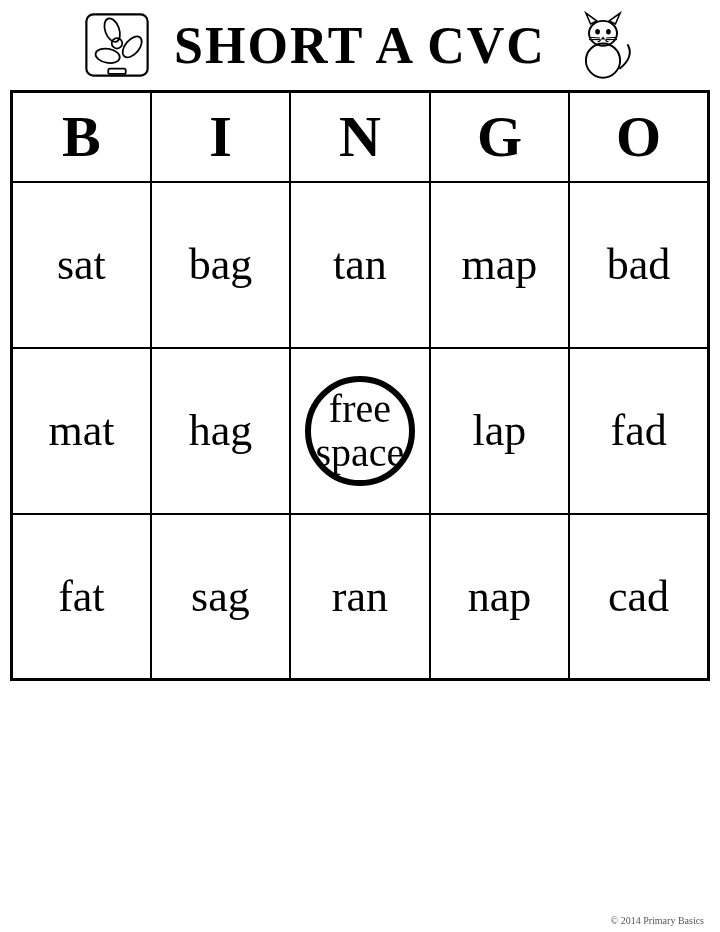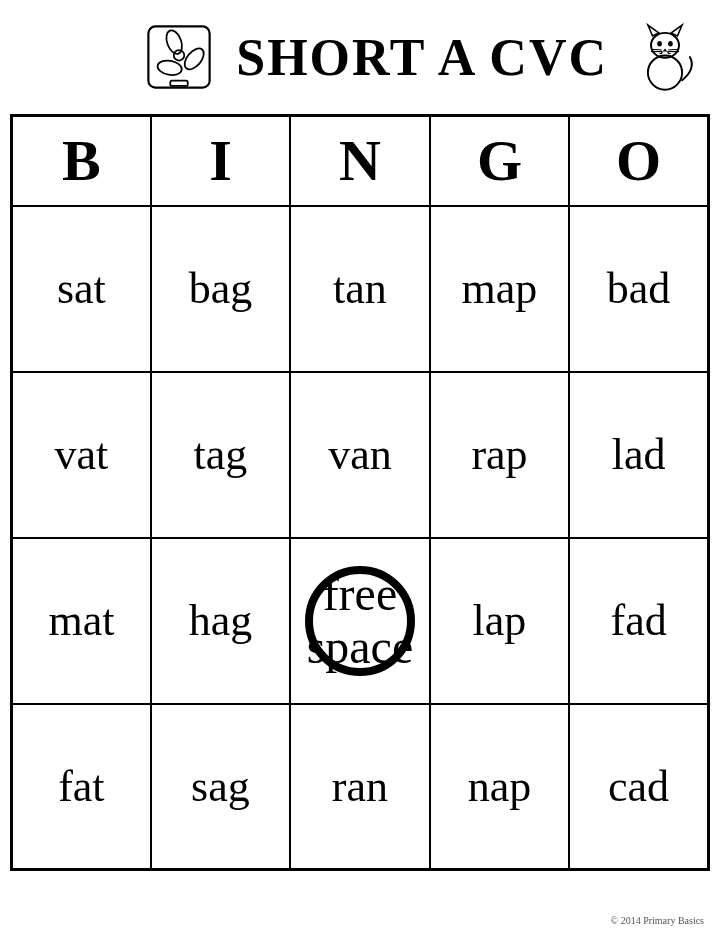--- a/index.html
+++ b/index.html
@@ -9,24 +9,24 @@
       height: 932px;
       background: #fff;
       font-family: 'Comic Sans MS', 'Chalkboard SE', cursive;
       overflow: hidden;
       position: relative;
     }
 
     .header {
       display: flex;
       align-items: center;
-      justify-content: flex-end;
+      justify-content: center;
       padding: 10px 20px;
       gap: 22px;
-      height: 114px;
+      height: 90px;
     }
 
     .header-title {
       font-size: 52px;
       font-weight: bold;
       letter-spacing: 2px;
       color: #000;
     }
 
     .fan-icon {
@@ -71,22 +71,22 @@
       position: relative;
     }
 
     .free-space-circle {
       display: inline-flex;
       align-items: center;
       justify-content: center;
       width: 110px;
       height: 110px;
       border-radius: 50%;
-      border: 8px solid #000000;
-      font-size: 48px;
+      border: 6px solid #000000;
+      font-size: 40px;
       line-height: 1.1;
       text-align: center;
     }
 
     .footer {
       position: absolute;
       bottom: 6px;
       right: 16px;
       font-size: 10px;
       color: #555;
@@ -153,27 +153,20 @@
     <tbody>
 
       <tr>
         <td>sat</td>
         <td>bag</td>
         <td>tan</td>
         <td>map</td>
         <td>bad</td>
       </tr>
 
-      <tr>
-        <td>vat</td>
-        <td>tag</td>
-        <td>van</td>
-        <td>rap</td>
-        <td>lad</td>
-      </tr>
 
       <tr>
         <td>mat</td>
         <td>hag</td>
         <td class="free-space-cell">
           <div class="free-space-circle">
             <span>free<br>space</span>
           </div>
         </td>
         <td>lap</td>

